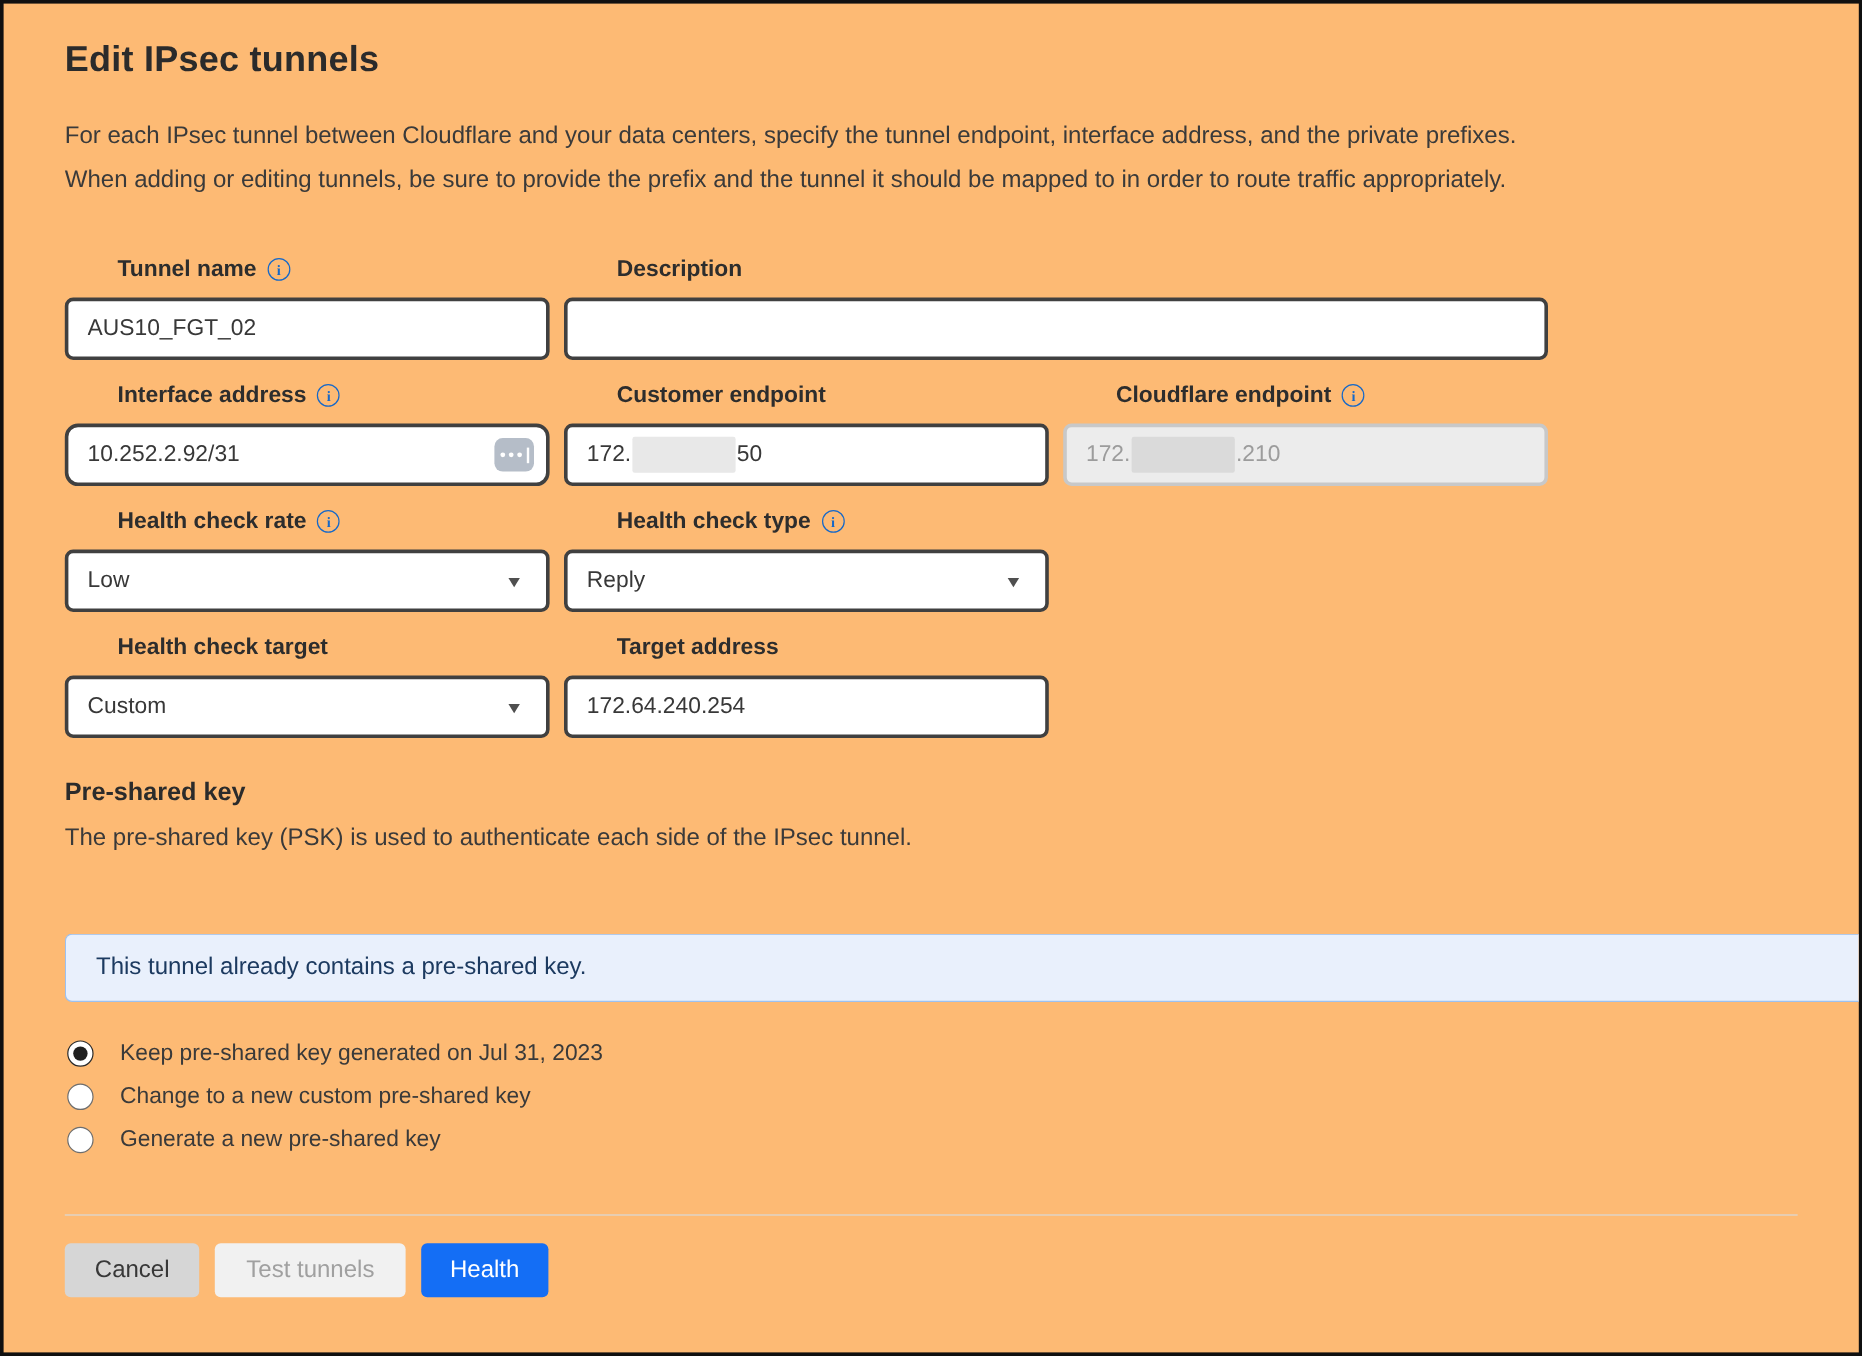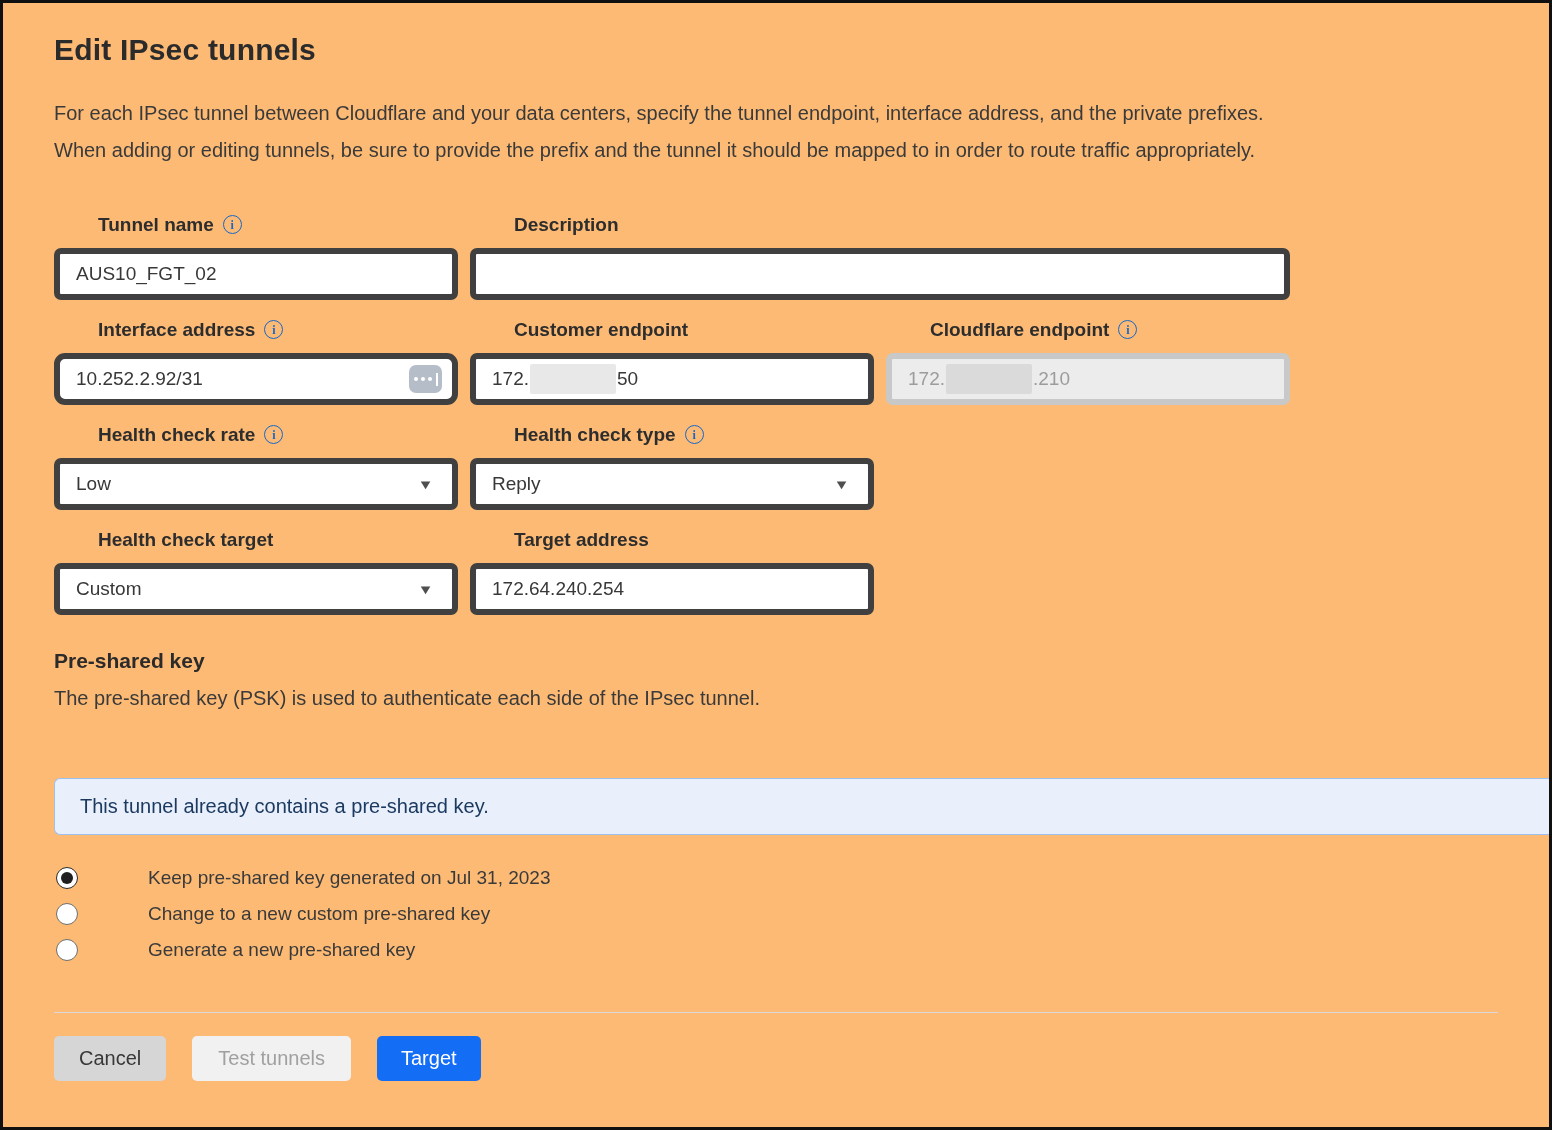--- a/index.html
+++ b/index.html
@@ -58,21 +58,21 @@
     border-radius: 50%;
     color: #1568c9;
     font-size: 12px;
     font-weight: 700;
     font-family: "Liberation Serif", serif;
     margin-left: 9px;
     line-height: 1;
   }
   .input, .select {
     height: 52px;
-    border: 6px solid #404040;
+    border: 3px solid #404040;
     border-radius: 7px;
     background: #ffffff;
     font-size: 19px;
     color: #383838;
     padding: 0 16px;
     display: flex;
     align-items: center;
   }
   .input input {
     border: none; outline: none; background: transparent;
@@ -137,21 +137,21 @@
     border-right: none;
     border-radius: 6px 0 0 6px;
     display: flex;
     align-items: center;
     padding-left: 25px;
     font-size: 20px;
     color: #1c3a60;
   }
 
   .radio-group { margin: 32px 0 0 53px; }
-  .radio-option { display: flex; align-items: flex-end; margin-bottom: 14px; cursor: default; gap: 48px; }
+  .radio-option { display: flex; align-items: flex-end; margin-bottom: 14px; cursor: default; }
   .radio-circle {
     width: 22px; height: 22px;
     border: 1.5px solid #6e6e6e;
     border-radius: 50%;
     margin-right: 22px;
     position: relative;
     flex: 0 0 auto;
     background: #fff;
   }
   .radio-option.selected .radio-circle { border-color: #2b2b2b; }
@@ -169,21 +169,21 @@
     margin: 51px 51px 0 51px;
     border-top: 1px solid #dadada;
   }
   .btn-row { margin: 23px 0 0 51px; display: flex; }
   .btn {
     height: 45px;
     border: none;
     border-radius: 5px;
     font-family: inherit;
     font-size: 20px;
-    margin-right: 26px;
+    margin-right: 13px;
     display: inline-flex;
     align-items: center;
     justify-content: center;
   }
   .btn-cancel { background: #d6d6d6; color: #383838; padding: 0 25px; cursor: pointer; }
   .btn-test   { background: #f1f1f1; color: #a0a0a0; padding: 12px 26px; }
   .btn-update { background: #146ef5; color: #ffffff; padding: 0 24px; cursor: pointer; }
 </style>
 </head>
 <body>
@@ -324,15 +324,15 @@
       <span class="radio-circle"></span>
       <span class="radio-label">Generate a new pre-shared key</span>
     </div>
   </div>
 
   <div class="divider"></div>
 
   <div class="btn-row">
     <button class="btn btn-cancel">Cancel</button>
     <button class="btn btn-test" disabled="">Test tunnels</button>
-    <button class="btn btn-update">Target</button>
+    <button class="btn btn-update">Health</button>
   </div>
 </div>
 
 </body></html>

